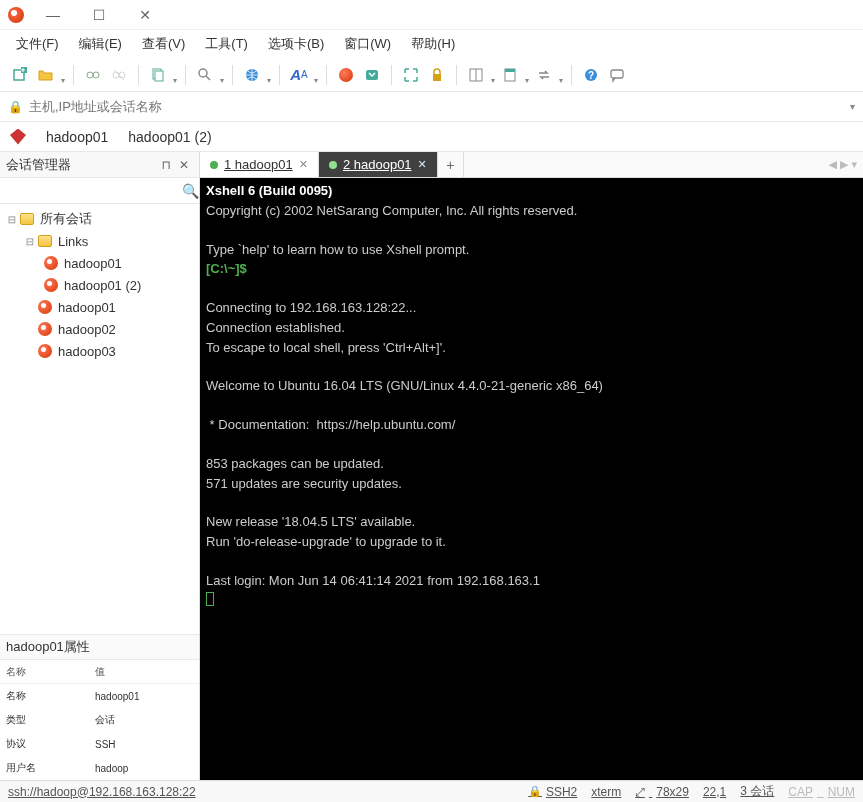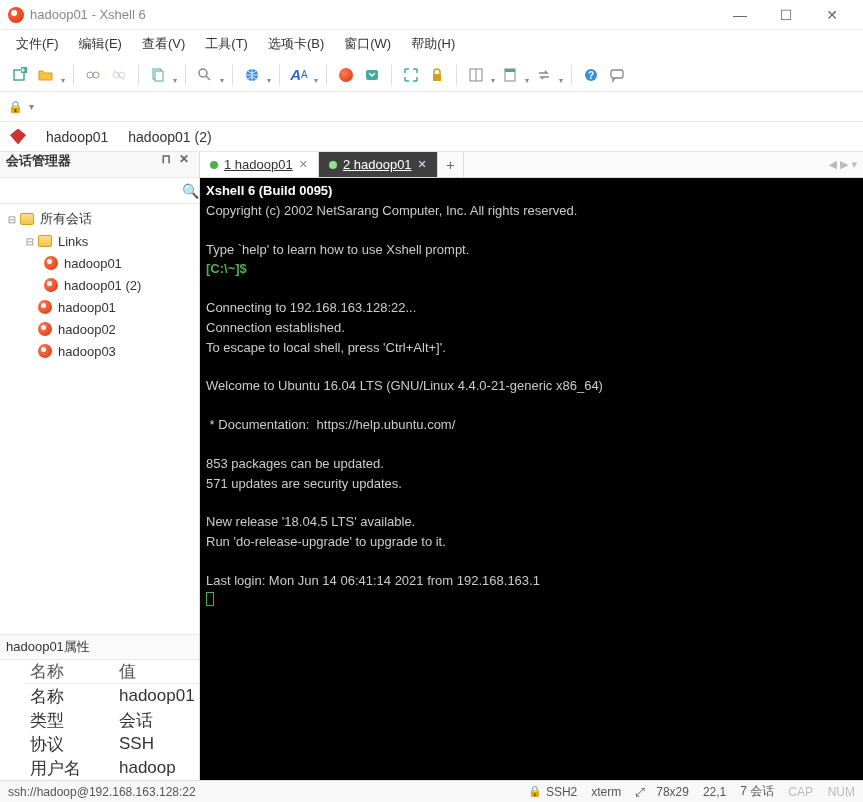--- a/index.html
+++ b/index.html
@@ -33,39 +33,39 @@
     
     .sessionbar { height: 30px; display: flex; align-items: center; padding: 0 10px; gap: 20px; border-bottom: 1px solid #e8e8e8; }
     .sess-pin { width: 16px; height: 16px; background: #cc3333; clip-path: polygon(50% 0%, 100% 40%, 50% 100%, 0% 40%); }
     .sess-link { color: #333; font-size: 14px; }
     
     
     .main { flex: 1; display: flex; min-height: 0; }
     
     
     .leftpane { width: 200px; display: flex; flex-direction: column; border-right: 1px solid #ddd; }
-    .panel-header { height: 26px; display: flex; align-items: flex-start; padding: 0 6px; font-size: 13px; border-bottom: 1px solid #e8e8e8; background: #f8f8f8; font-weight: bold; }
+    .panel-header { height: 26px; display: flex; align-items: center; padding: 0 6px; font-size: 13px; border-bottom: 1px solid #e8e8e8; background: #f8f8f8; }
     .panel-header .spacer { flex: 1; }
     .panel-header .ctl { padding: 0 4px; color: #666; font-size: 12px; }
     .searchbox { height: 26px; display: flex; align-items: center; border-bottom: 1px solid #e8e8e8; padding: 0 6px; }
     .searchbox input { flex: 1; border: none; outline: none; font-size: 13px; }
     .searchbox .mag { color: #aaa; font-size: 14px; }
     .tree { flex: 1; overflow: auto; padding: 4px 0; font-size: 13px; }
     .tree-node { display: flex; align-items: center; height: 22px; padding-left: 4px; gap: 2px; }
     .tree-node.d1 { padding-left: 6px; }
     .tree-node.d2 { padding-left: 24px; }
     .tree-node.d3 { padding-left: 44px; }
     .expander { width: 12px; font-size: 10px; color: #888; text-align: center; }
     .folder-icon { width: 14px; height: 12px; background: linear-gradient(#ffe08a, #f5c542); border: 1px solid #d4a017; border-radius: 2px; margin-right: 4px; }
     .session-icon { width: 14px; height: 14px; border-radius: 50%; background: radial-gradient(circle at 35% 35%, #ff7a5c, #d63400); margin-right: 4px; position: relative; }
     .session-icon::after { content:""; position:absolute; width:5px; height:5px; background:#fff; border-radius:50%; top:3px; left:3px; }
     
     
     .props-header { height: 26px; display: flex; align-items: center; padding: 0 6px; font-size: 13px; border-top: 1px solid #e8e8e8; border-bottom: 1px solid #e8e8e8; background: #fafafa; }
-    .props-table { font-size: 17px; padding-left: 24px; }
+    .props-table { font-size: 10px; }
     .props-table .row { display: flex; height: 24px; align-items: center; }
     .props-table .k { width: 95px; padding-left: 6px; }
     .props-table .v { flex: 1; }
     .props-table .hdr { border-bottom: 1px solid #eee; color: #555; }
     
     
     .rightpane { flex: 1; display: flex; flex-direction: column; min-width: 0; }
     .tabstrip { height: 26px; display: flex; align-items: stretch; background: #fafafa; border-bottom: 1px solid #ddd; }
     .tab { display: flex; align-items: center; padding: 0 10px; gap: 6px; font-size: 13px; border-right: 1px solid #ddd; background: #fff; }
     .tab.active { background: #404040; color: #fff; }
@@ -76,31 +76,30 @@
     .tab-add { width: 26px; display: flex; align-items: center; justify-content: center; color: #666; font-size: 14px; border-right: 1px solid #ddd; }
     .tab-nav { margin-left: auto; display: flex; align-items: center; padding: 0 6px; gap: 6px; color: #bbb; font-size: 11px; }
     
     .terminal { flex: 1; background: #000; color: #ccc; font-family: "Consolas", "Courier New", monospace; font-size: 13px; line-height: 1.45; padding: 4px 6px; white-space: pre; overflow: auto; }
     .terminal .b { font-weight: bold; color: #fff; }
     .terminal .g { color: #4caf50; font-weight: bold; }
     .terminal .cursor { display: inline-block; width: 8px; height: 14px; border: 1px solid #4caf50; }
     
     
     .statusbar { height: 22px; display: flex; align-items: center; padding: 0 8px; font-size: 12px; border-top: 1px solid #ddd; background: #f8f8f8; gap: 14px; }
-    .statusbar .seg { display: flex; align-items: center; gap: 4px; color: #555; }
+    .statusbar .seg { display: flex; align-items: center; gap: 4px; color: #555; text-decoration: underline; }
     .statusbar .fill { flex: 1; }
     .lock2 { color: #d4a017; font-size: 11px; }
     .und { text-decoration: underline; }
   </style>
 </head>
 <body>
 
 <div class="titlebar">
   <div class="app-icon-red"></div>
-  <div class="title-text">hadoop01 - Xshell 6</div>
   <div class="winctrl">
     <div>—</div>
     <div>☐</div>
     <div>✕</div>
   </div>
 </div>
 
 <div class="menubar">
   <div class="menu-item">文件(F)</div>
   <div class="menu-item">编辑(E)</div>
@@ -214,20 +213,21 @@
   <div class="tb-btn">
       <svg viewBox="0 0 16 16">
         <rect x="2" y="3" width="12" height="8" rx="2" fill="none" stroke="#888" stroke-width="1.3"></rect>
         <path d="M6 11l-2 3v-3" fill="none" stroke="#888" stroke-width="1.3"></path>
       </svg>
     </div>
 </div>
 
 <div class="addressbar">
   <span class="lock">🔒</span>
+  <input placeholder="主机,IP地址或会话名称" style="">
   <span class="dd">▾</span>
 </div>
 
 <div class="sessionbar">
   <div class="sess-pin"></div>
   <span class="sess-link">hadoop01</span>
   <span class="sess-link">hadoop01 (2)</span>
 </div>
 
 <div class="main">
@@ -345,15 +345,15 @@
 <div class="statusbar">
   <div class="seg">ssh://hadoop@192.168.163.128:22</div>
   <div class="fill"></div>
   <div class="seg">
       <span class="lock2">🔒</span>
       <span>SSH2</span>
     </div>
   <div class="seg">xterm</div>
   <div class="seg"><span>⤢</span>&nbsp;<span>78x29</span></div>
   <div class="seg">22,1</div>
-  <div class="seg">7 会话</div>
+  <div class="seg">3 会话</div>
   <div class="seg" style="margin-left:auto;color:#bbb"><span>CAP</span>&nbsp;&nbsp;<span>NUM</span></div>
 </div>
 
 </body></html>

